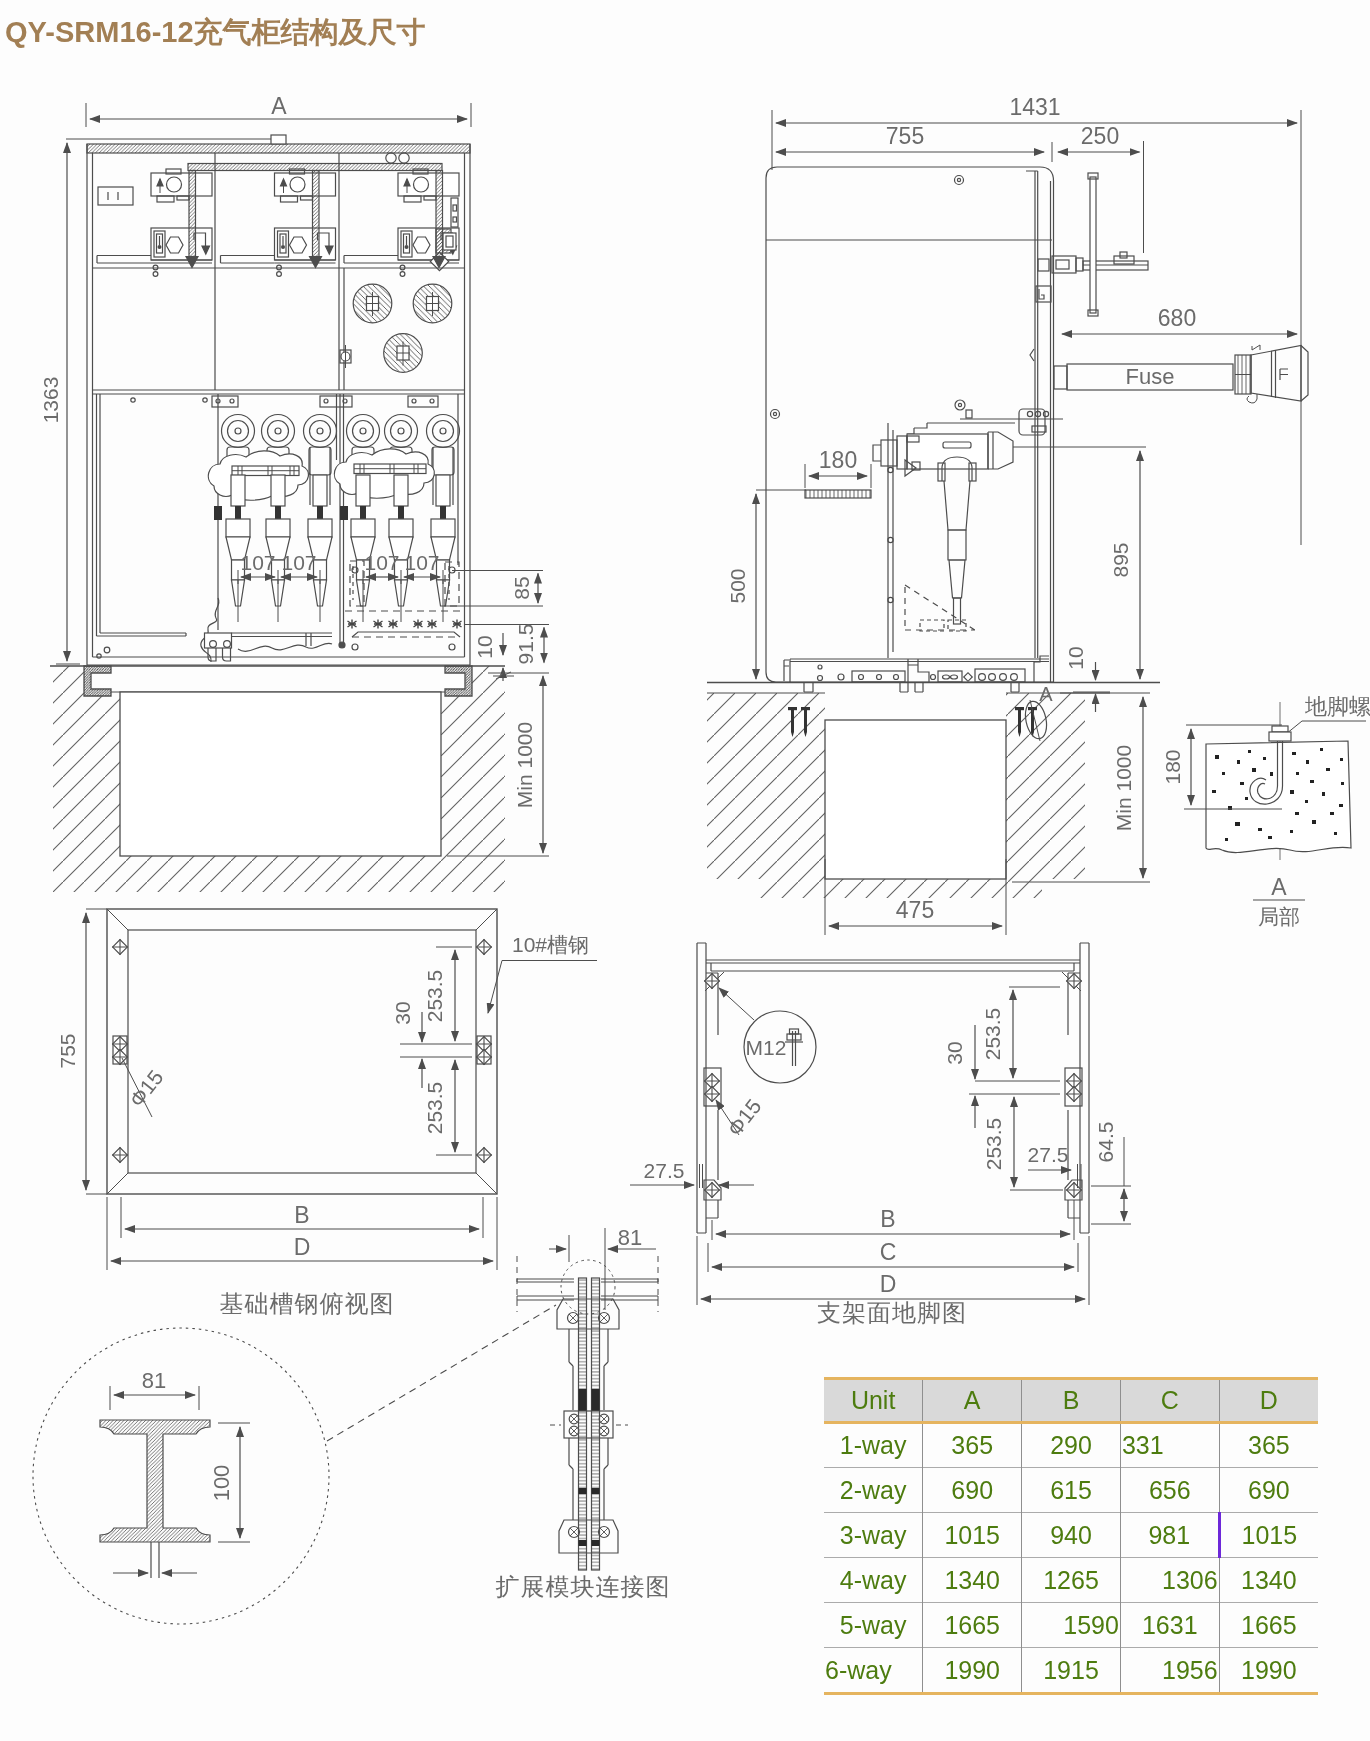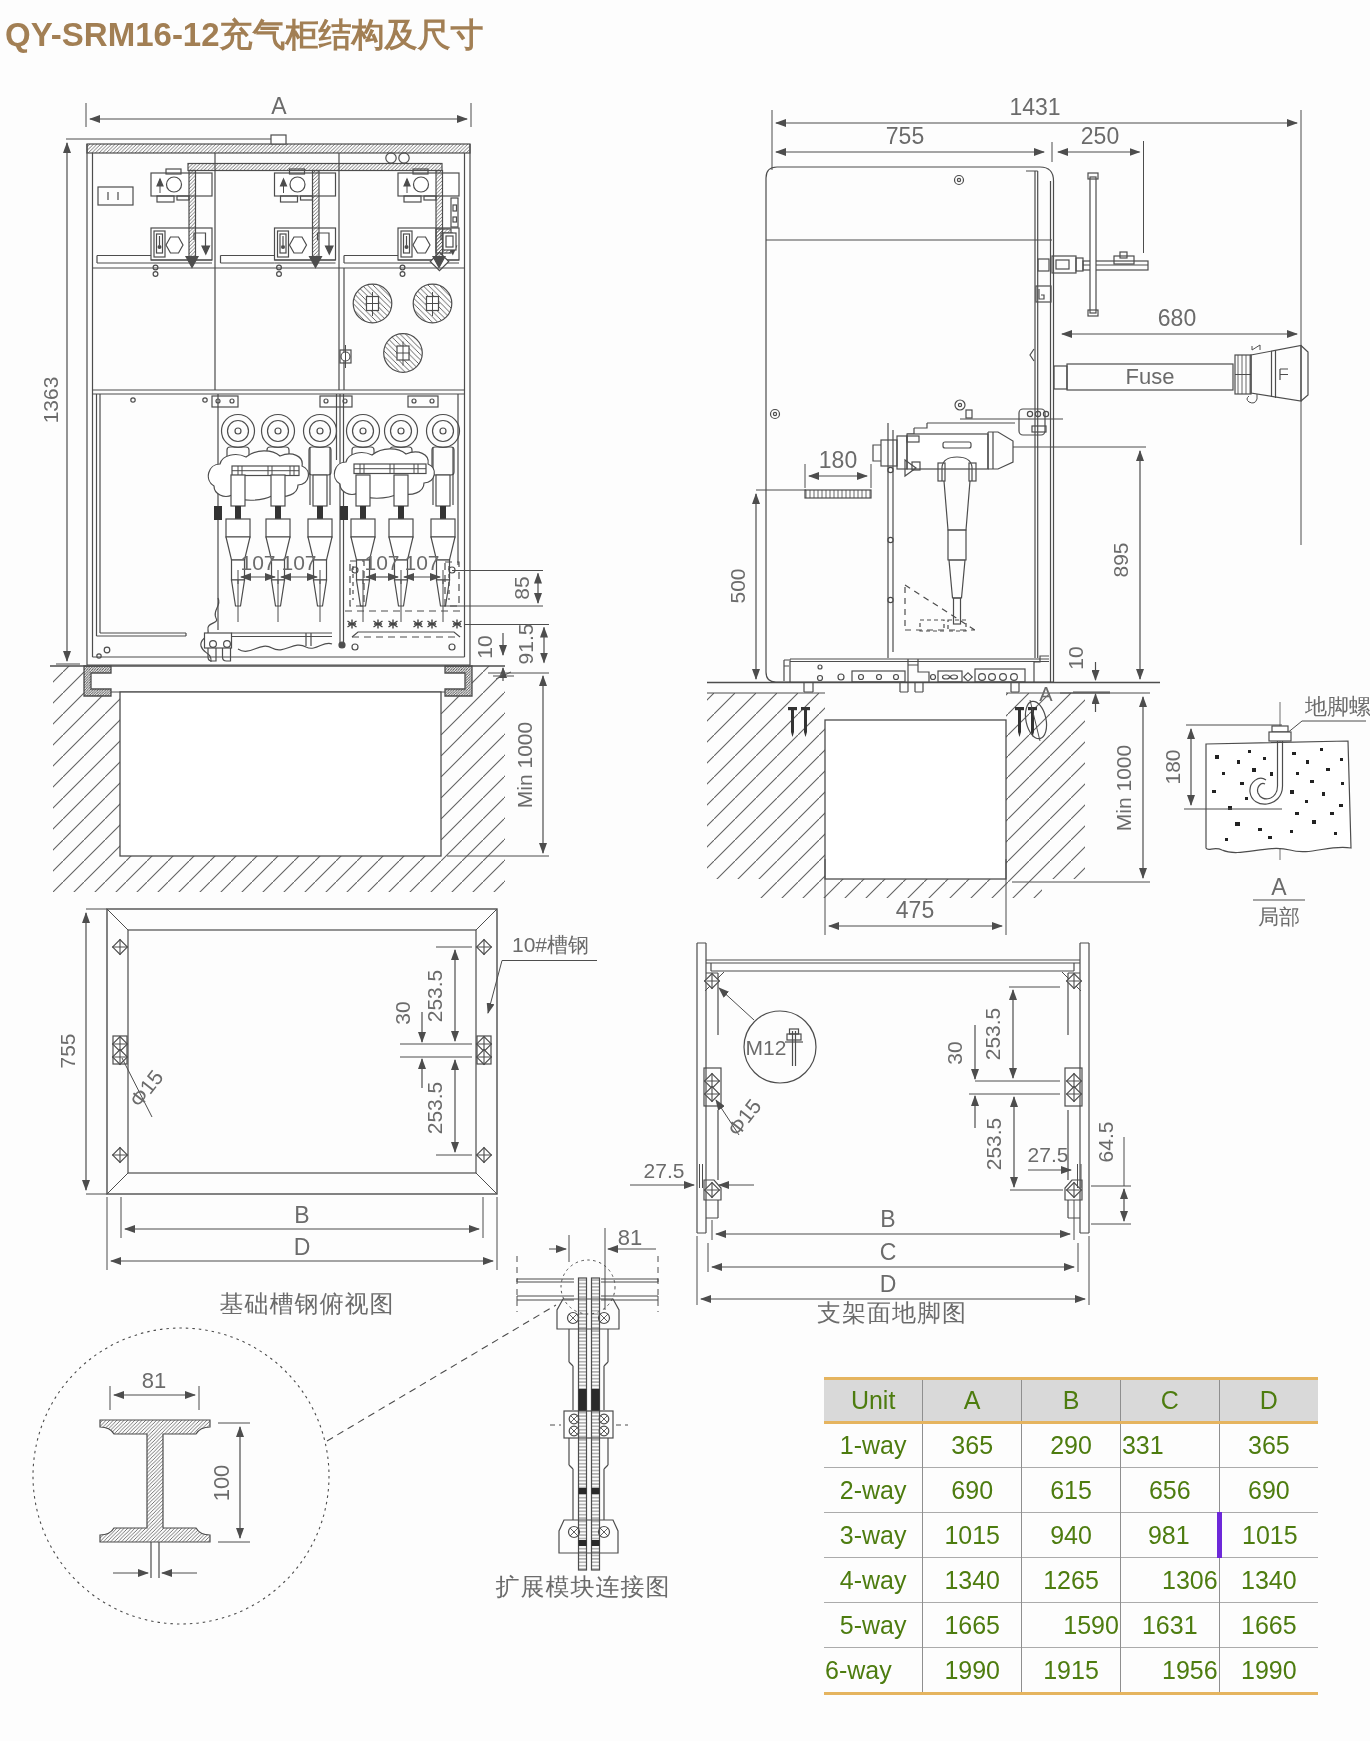--- a/index.html
+++ b/index.html
@@ -1,18 +1,18 @@
 <!DOCTYPE html>
 <html><head>
 <meta charset="utf-8">
 <style>
   html,body{margin:0;padding:0;background:#fdfdfd;}
   #page{position:relative;width:1370px;height:1741px;background:#fdfdfd;overflow:hidden;
         font-family:"Liberation Sans", sans-serif;}
-  #title{position:absolute;left:5px;top:13px;font-size:33px;font-weight:bold;color:#a27f54;letter-spacing:0px;}
+  #title{position:absolute;left:5px;top:13px;font-size:29px;font-weight:bold;color:#a27f54;letter-spacing:0px;}
   svg text{font-family:"Liberation Sans", sans-serif;fill:#6b6b6b;}
   #tbl{position:absolute;left:824px;top:1377px;width:494px;height:320px;font-size:25px;color:#4d7c0f;}
 </style>
 </head>
 <body>
 <div id="page">
 
 <div id="title">QY-SRM16-12充气柜结构及尺寸</div>
 <svg width="1370" height="1741" viewBox="0 0 1370 1741" style="position:absolute;left:0;top:0">
 <defs>
@@ -838,21 +838,21 @@
       <td style="text-align:center;border-right:1px solid #8f8f8f;">2-way</td>
       <td style="text-align:center;border-right:1px solid #8f8f8f;">690</td>
       <td style="text-align:center;border-right:1px solid #8f8f8f;">615</td>
       <td style="text-align:center;border-right:1px solid #8f8f8f;">656</td>
       <td style="text-align:center;">690</td>
     </tr>
     <tr style="height:45px;border-bottom:1px solid #ababab;">
       <td style="text-align:center;border-right:1px solid #8f8f8f;">3-way</td>
       <td style="text-align:center;border-right:1px solid #8f8f8f;">1015</td>
       <td style="text-align:center;border-right:1px solid #8f8f8f;">940</td>
-      <td style="text-align:center;border-right:5px solid #6d28d9;">981</td>
+      <td style="text-align:center;border-right:3px solid #6d28d9;">981</td>
       <td style="text-align:center;">1015</td>
     </tr>
     <tr style="height:45px;border-bottom:1px solid #ababab;">
       <td style="text-align:center;border-right:1px solid #8f8f8f;">4-way</td>
       <td style="text-align:center;border-right:1px solid #8f8f8f;">1340</td>
       <td style="text-align:center;border-right:1px solid #8f8f8f;">1265</td>
       <td style="text-align:right;border-right:1px solid #8f8f8f;">1306</td>
       <td style="text-align:center;">1340</td>
     </tr>
     <tr style="height:45px;border-bottom:1px solid #ababab;">

